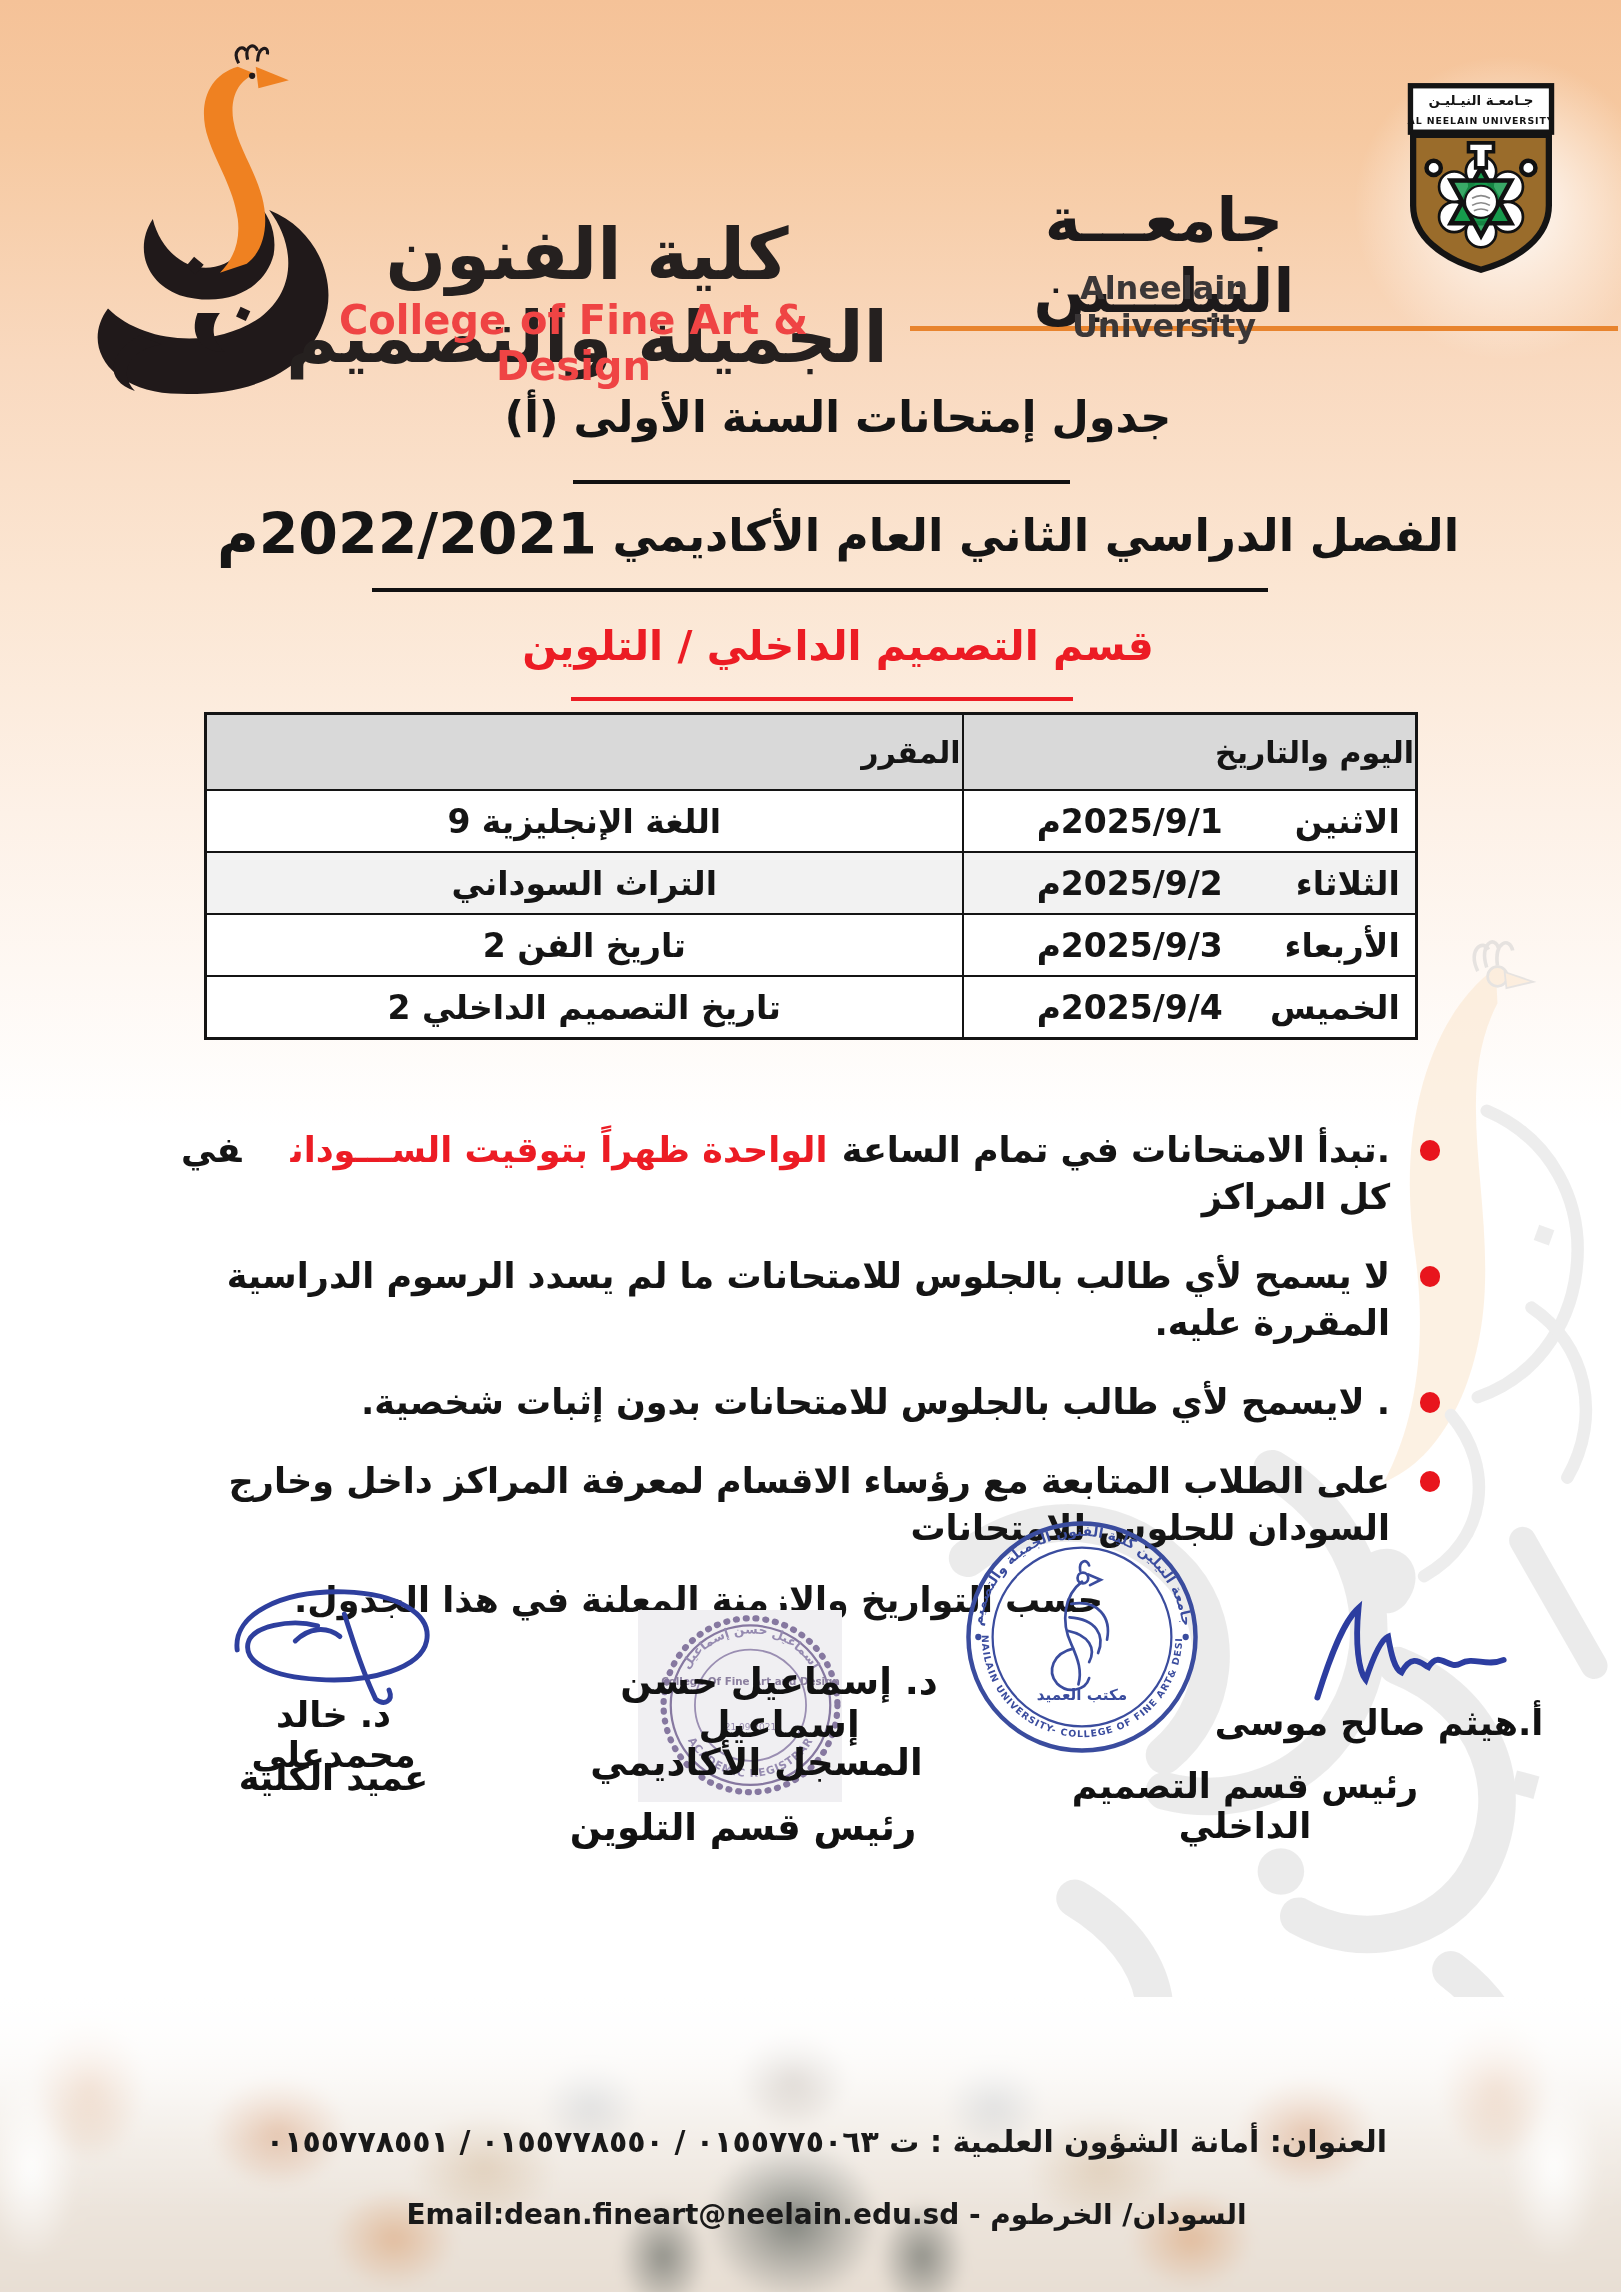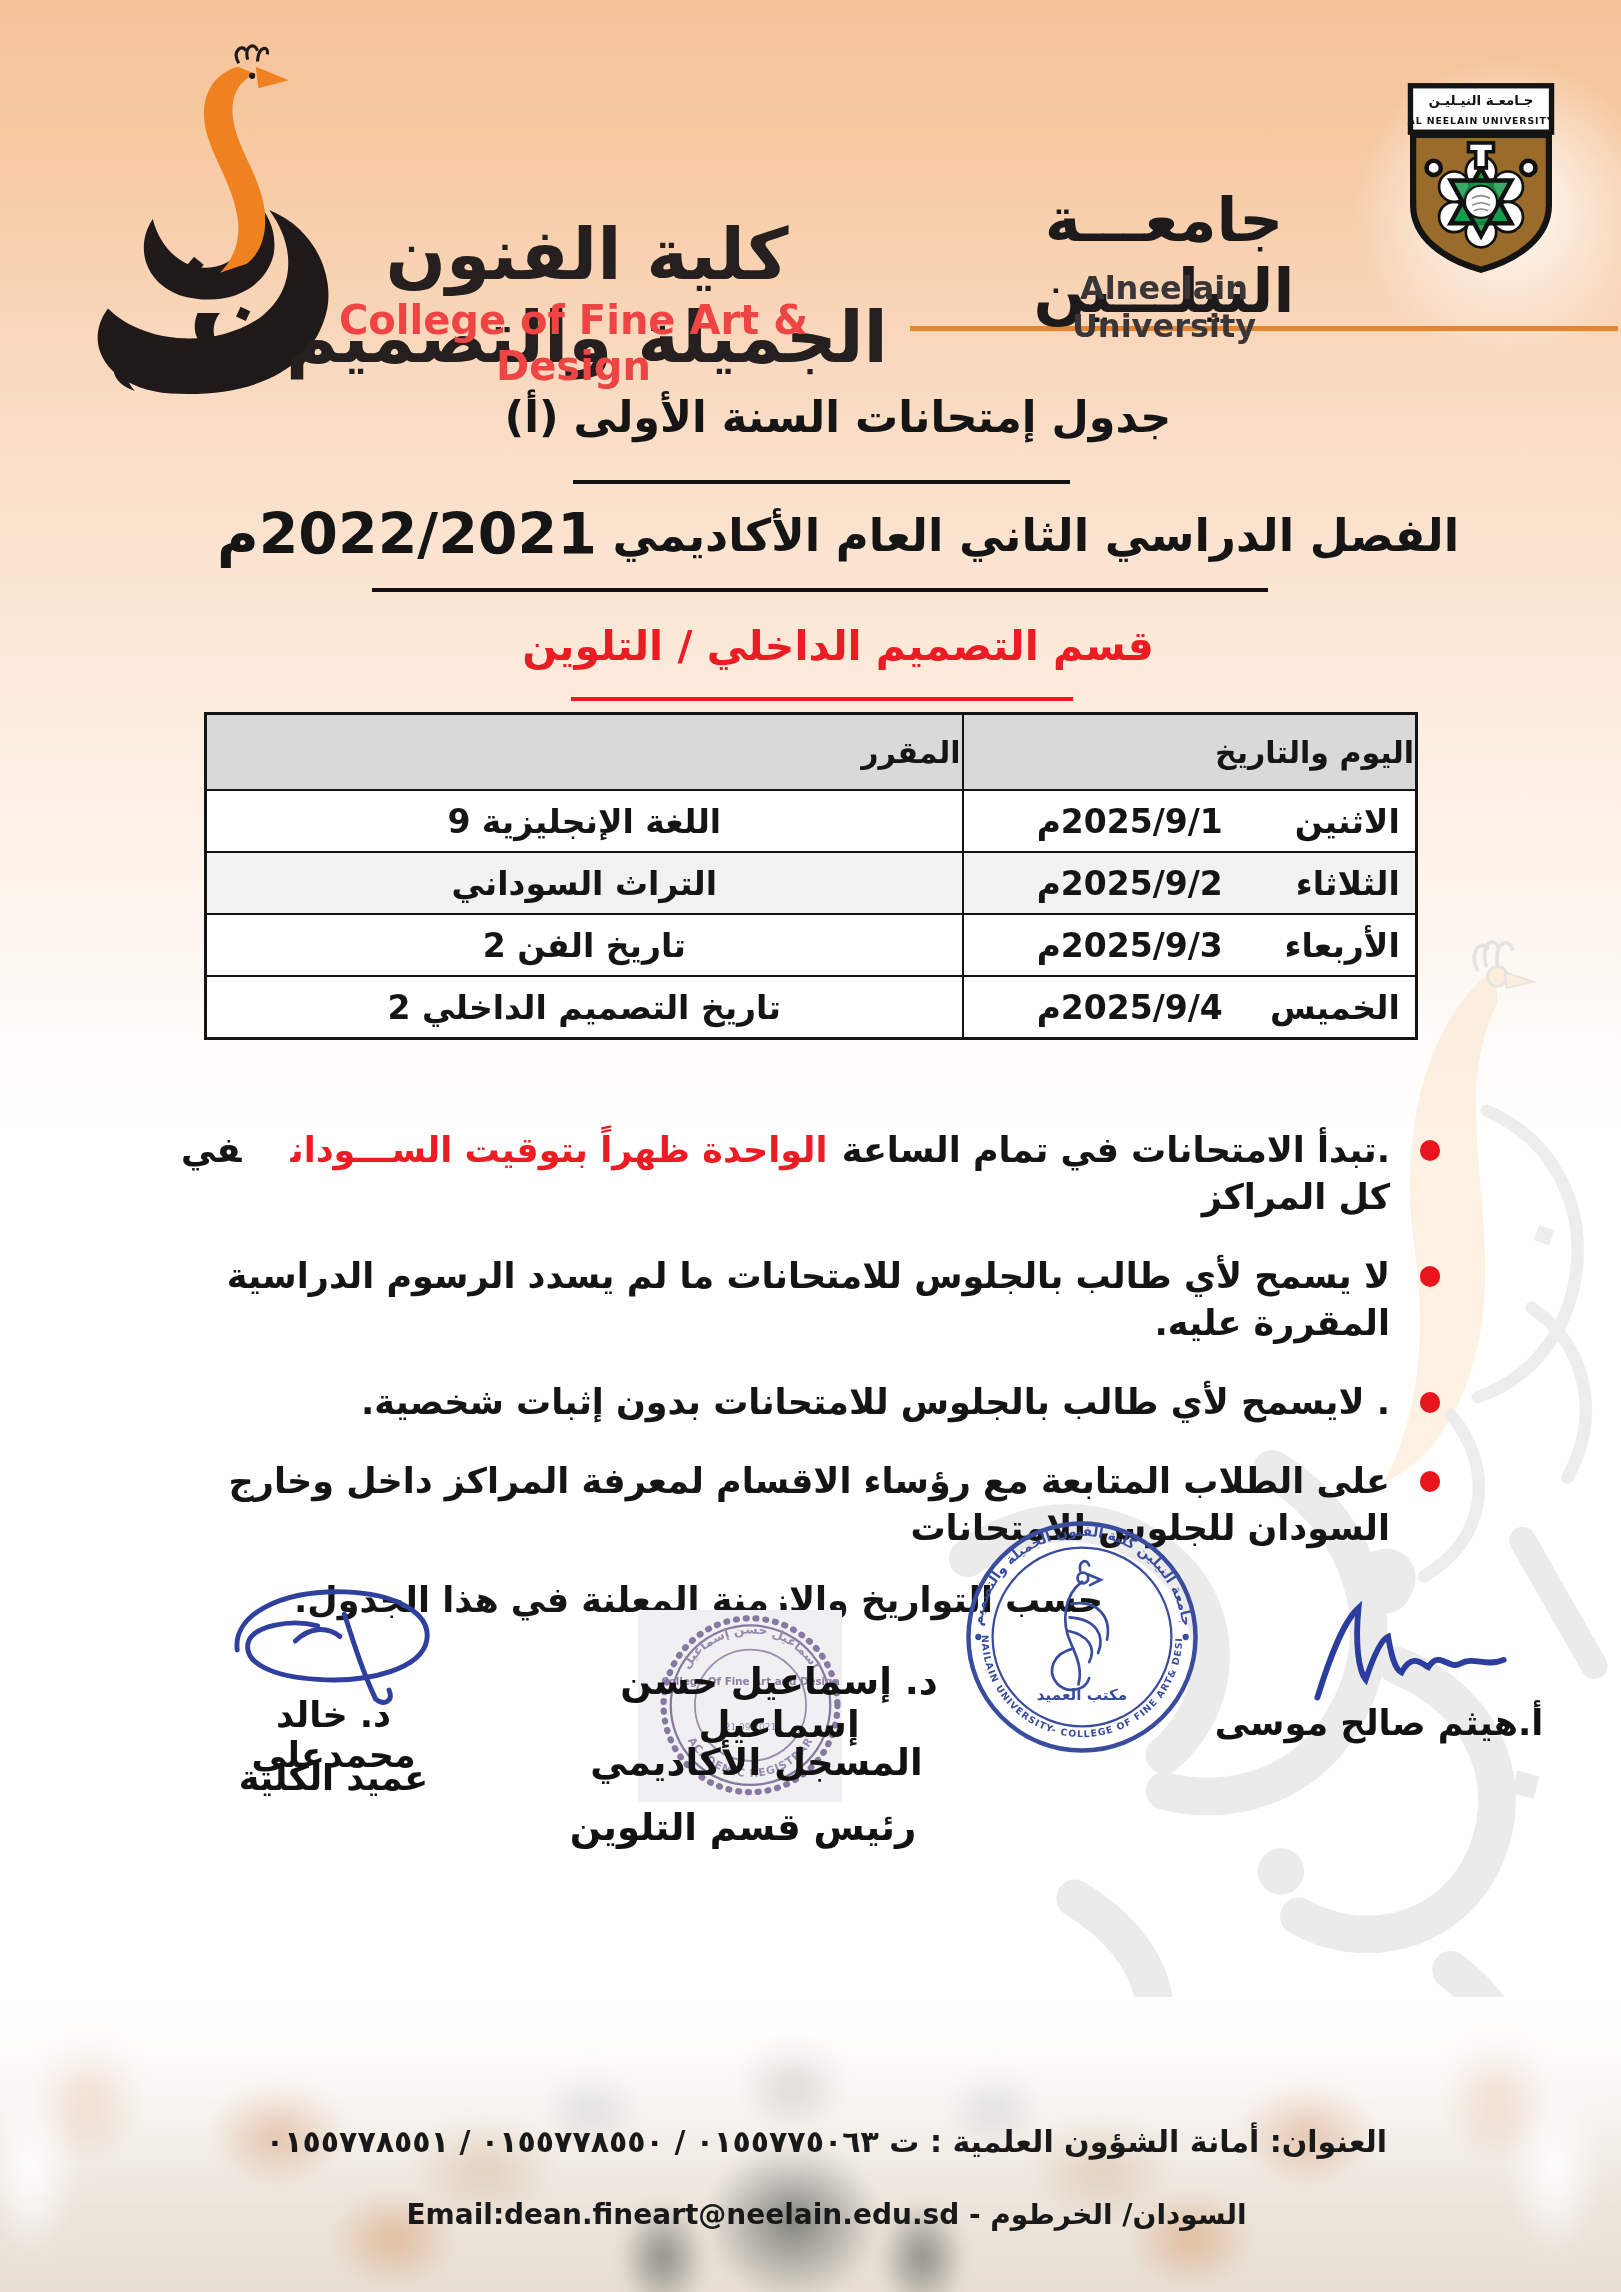--- a/index.html
+++ b/index.html
@@ -284,20 +284,21 @@
       <path d="M118 110 C148 112 158 130 150 150"></path>
       <path d="M116 125 C140 130 148 145 140 160"></path>
       <path d="M122 145 C100 150 92 170 104 184 C116 196 136 192 140 178"></path>
     </g>
     <text x="132" y="202" text-anchor="middle" font-size="17" font-weight="bold" fill="#3a4c9e">مكتب العميد</text>
   </svg>
   <svg class="abs" style="left:1303px;top:1590px;" width="215" height="121" viewBox="0 0 240 135">
     <path d="M16 120 C30 75 45 35 62 20 C58 60 62 90 70 100 C80 70 88 55 95 52 C98 70 102 88 110 92 C122 70 132 82 140 86 C152 66 162 90 176 82 C190 74 205 86 224 78" fill="none" stroke="#2c3da0" stroke-width="6.5" stroke-linecap="round"></path>
   </svg>
   <div class="sig-text" style="left:1191px;top:1703px;width:376px;">أ.هيثم صالح موسى</div>
+  <div class="sig-text" style="left:1057px;top:1766px;width:376px;">رئيس قسم التصميم الداخلي</div>
 
   <div class="abs footer">
     <div class="footer-art"></div>
     <div class="footer-fade"></div>
     <div class="f-line f1">العنوان: أمانة الشؤون العلمية : ت ٠١٥٥٧٧٥٠٦٣ / ٠١٥٥٧٧٨٥٥٠ / ٠١٥٥٧٧٨٥٥١</div>
     <div class="f-line f2">السودان/ الخرطوم - Email:dean.fineart@neelain.edu.sd</div>
   </div>
 </div>
 
 

